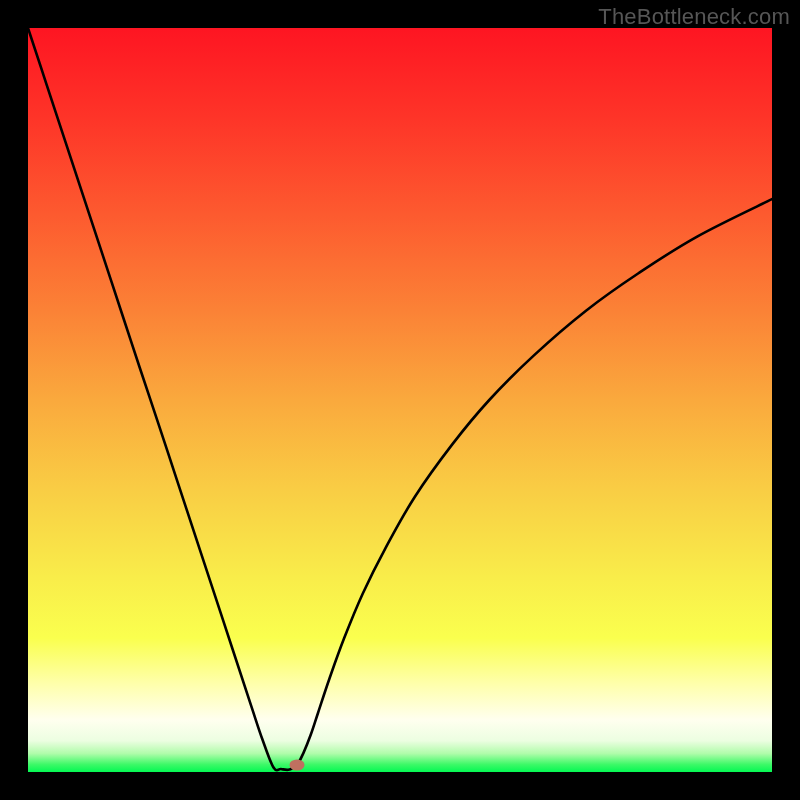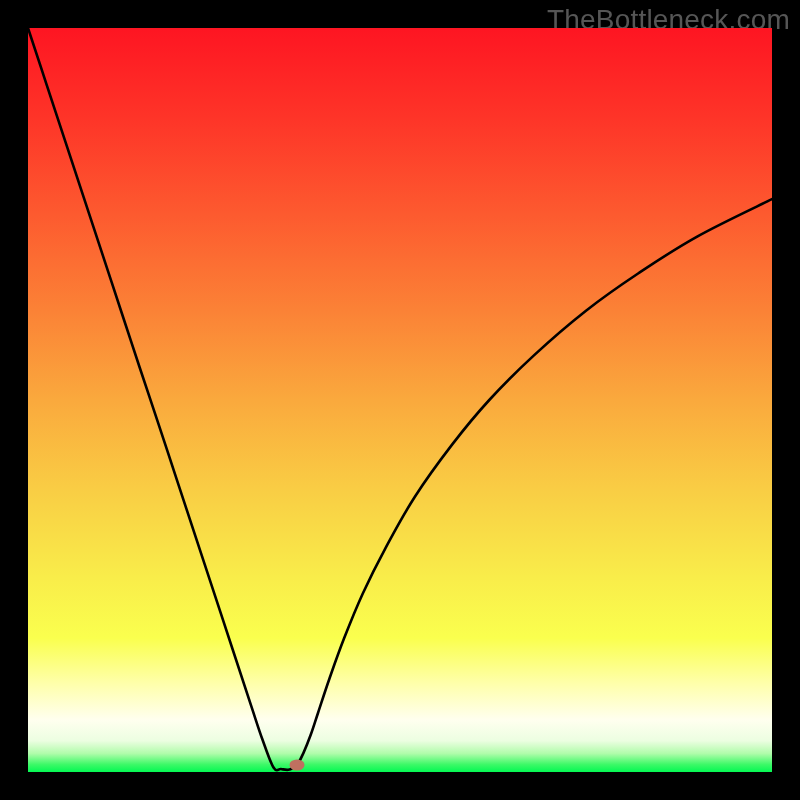--- a/index.html
+++ b/index.html
@@ -8,21 +8,21 @@
     position: relative;
     width: 800px;
     height: 800px;
     background: #000;
   }
   .watermark {
     position: absolute;
     top: 4px;
     right: 10px;
     font-family: Arial, Helvetica, sans-serif;
-    font-size: 28px;
+    font-size: 22px;
     color: #565656;
     font-weight: 500;
     letter-spacing: 0.2px;
   }
   .plot {
     position: absolute;
     left: 28px;
     top: 28px;
     width: 744px;
     height: 744px;

